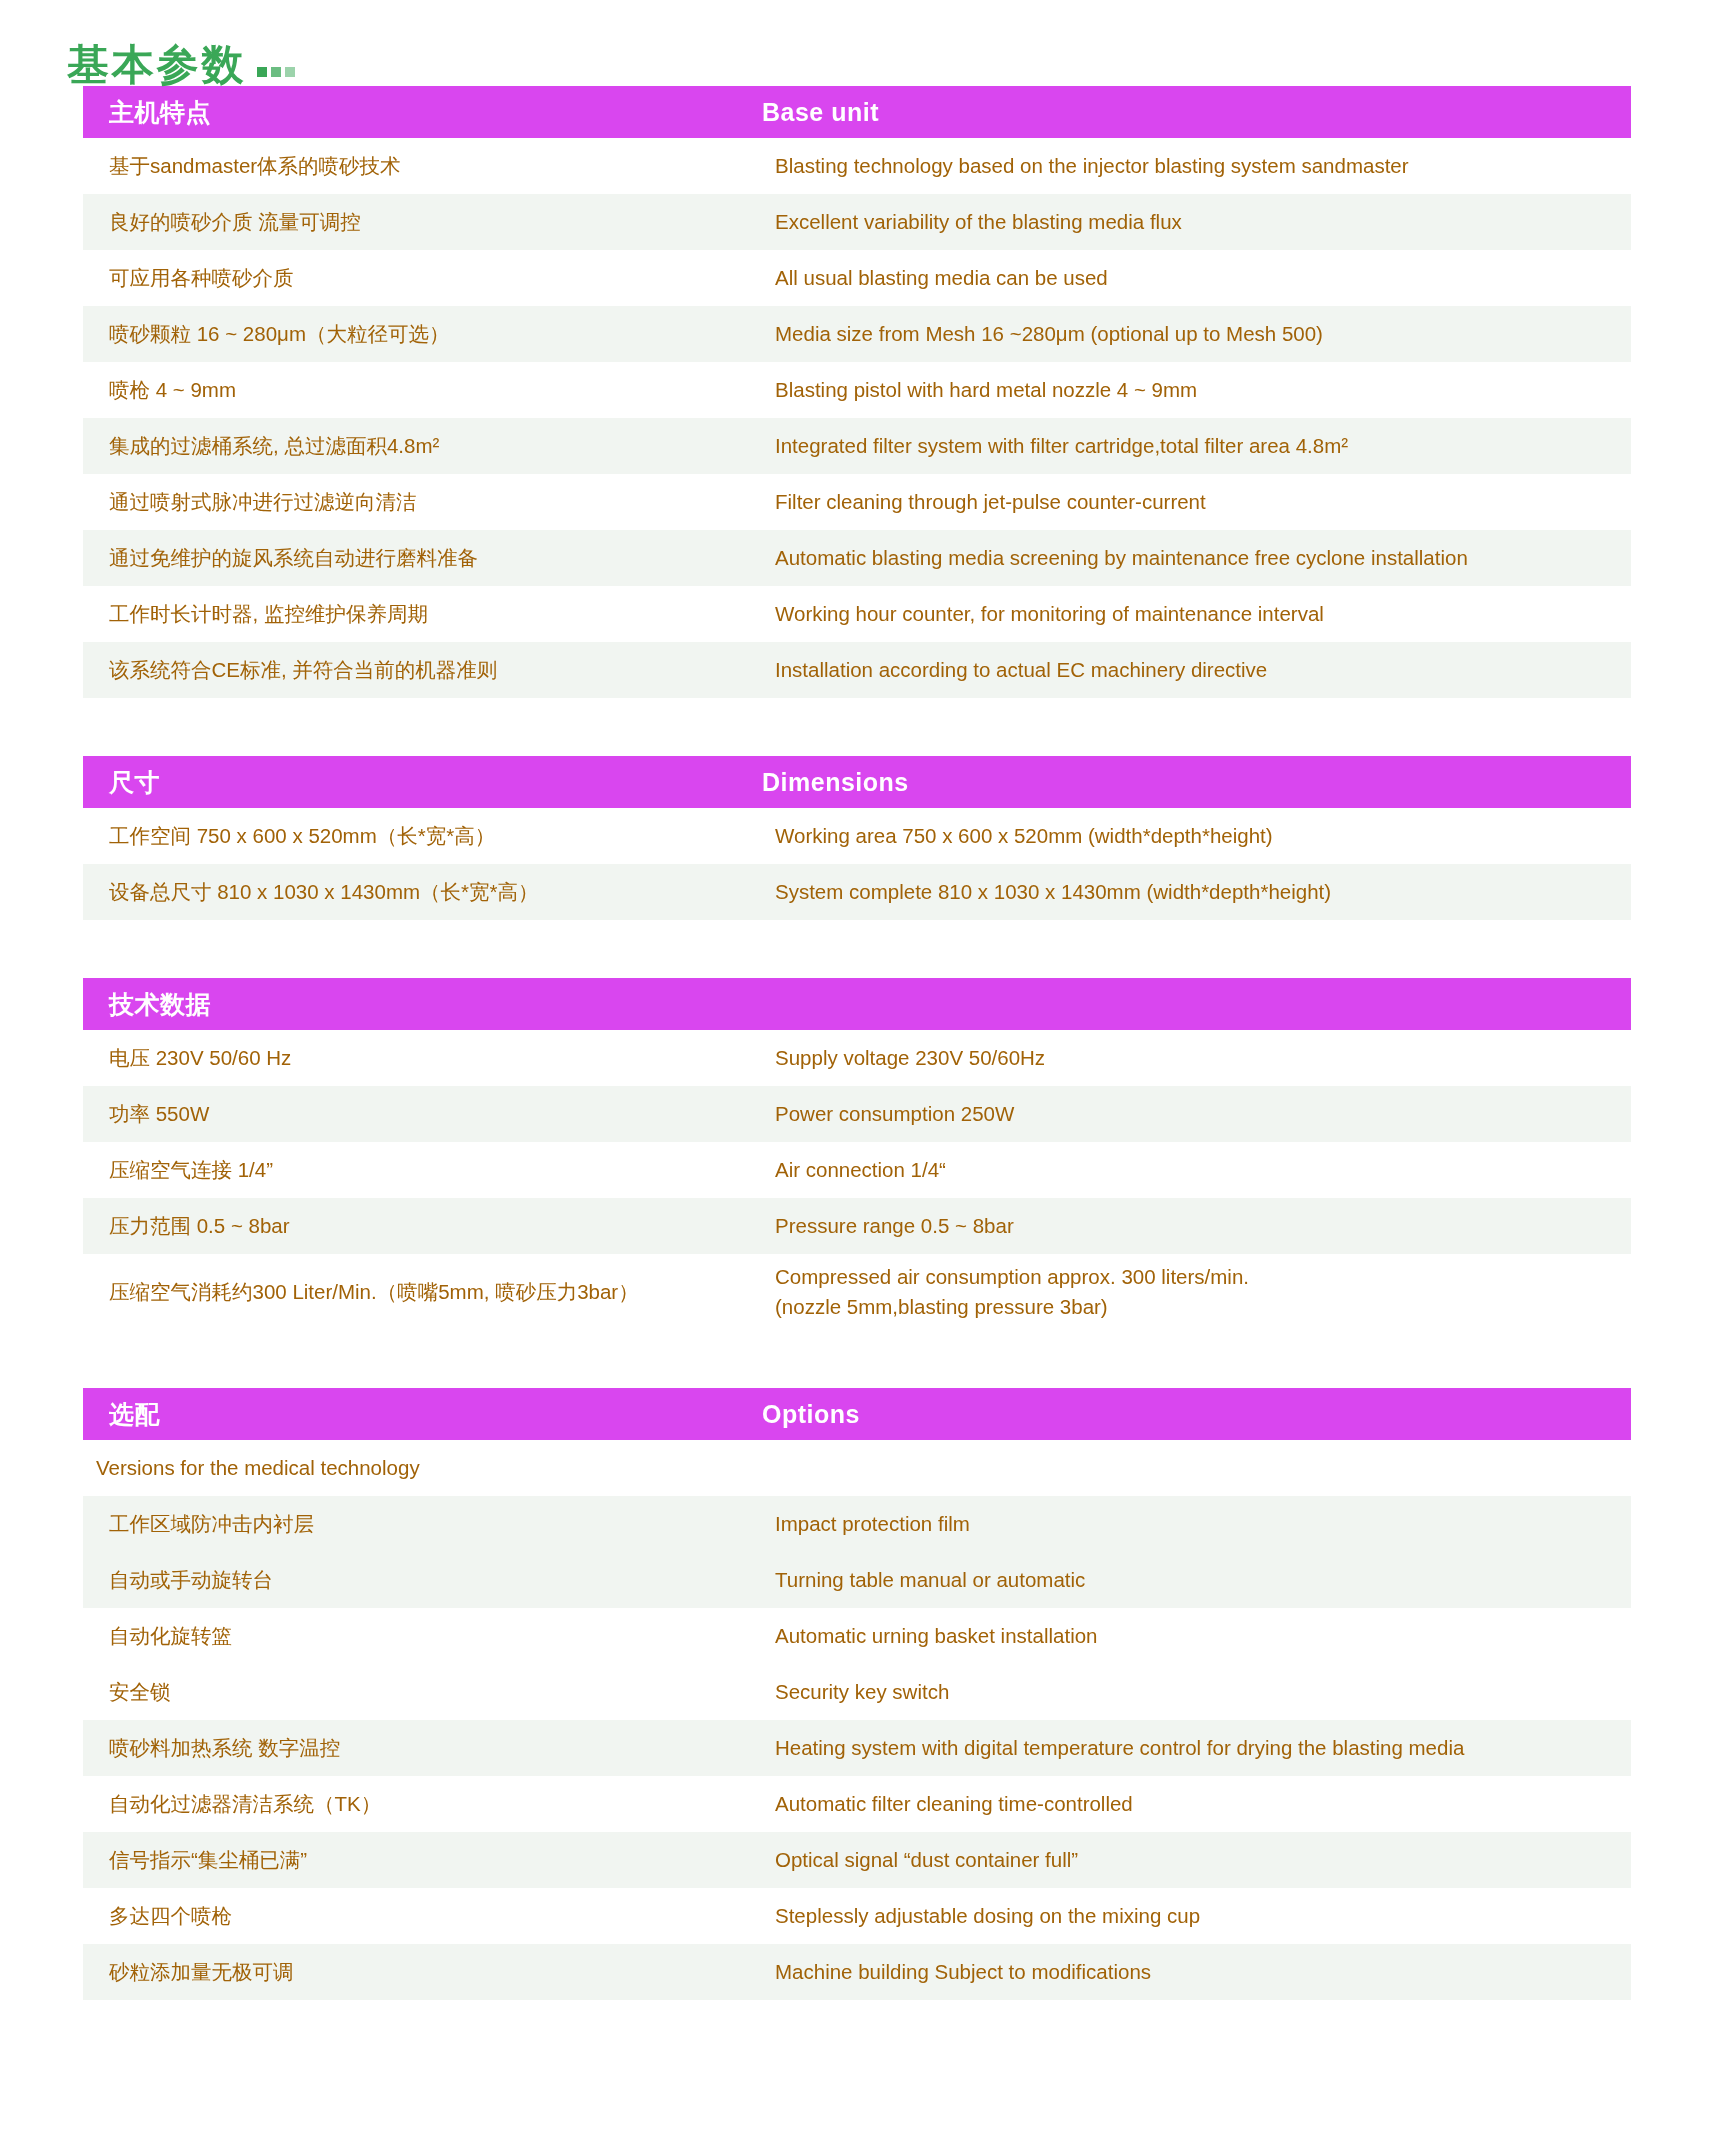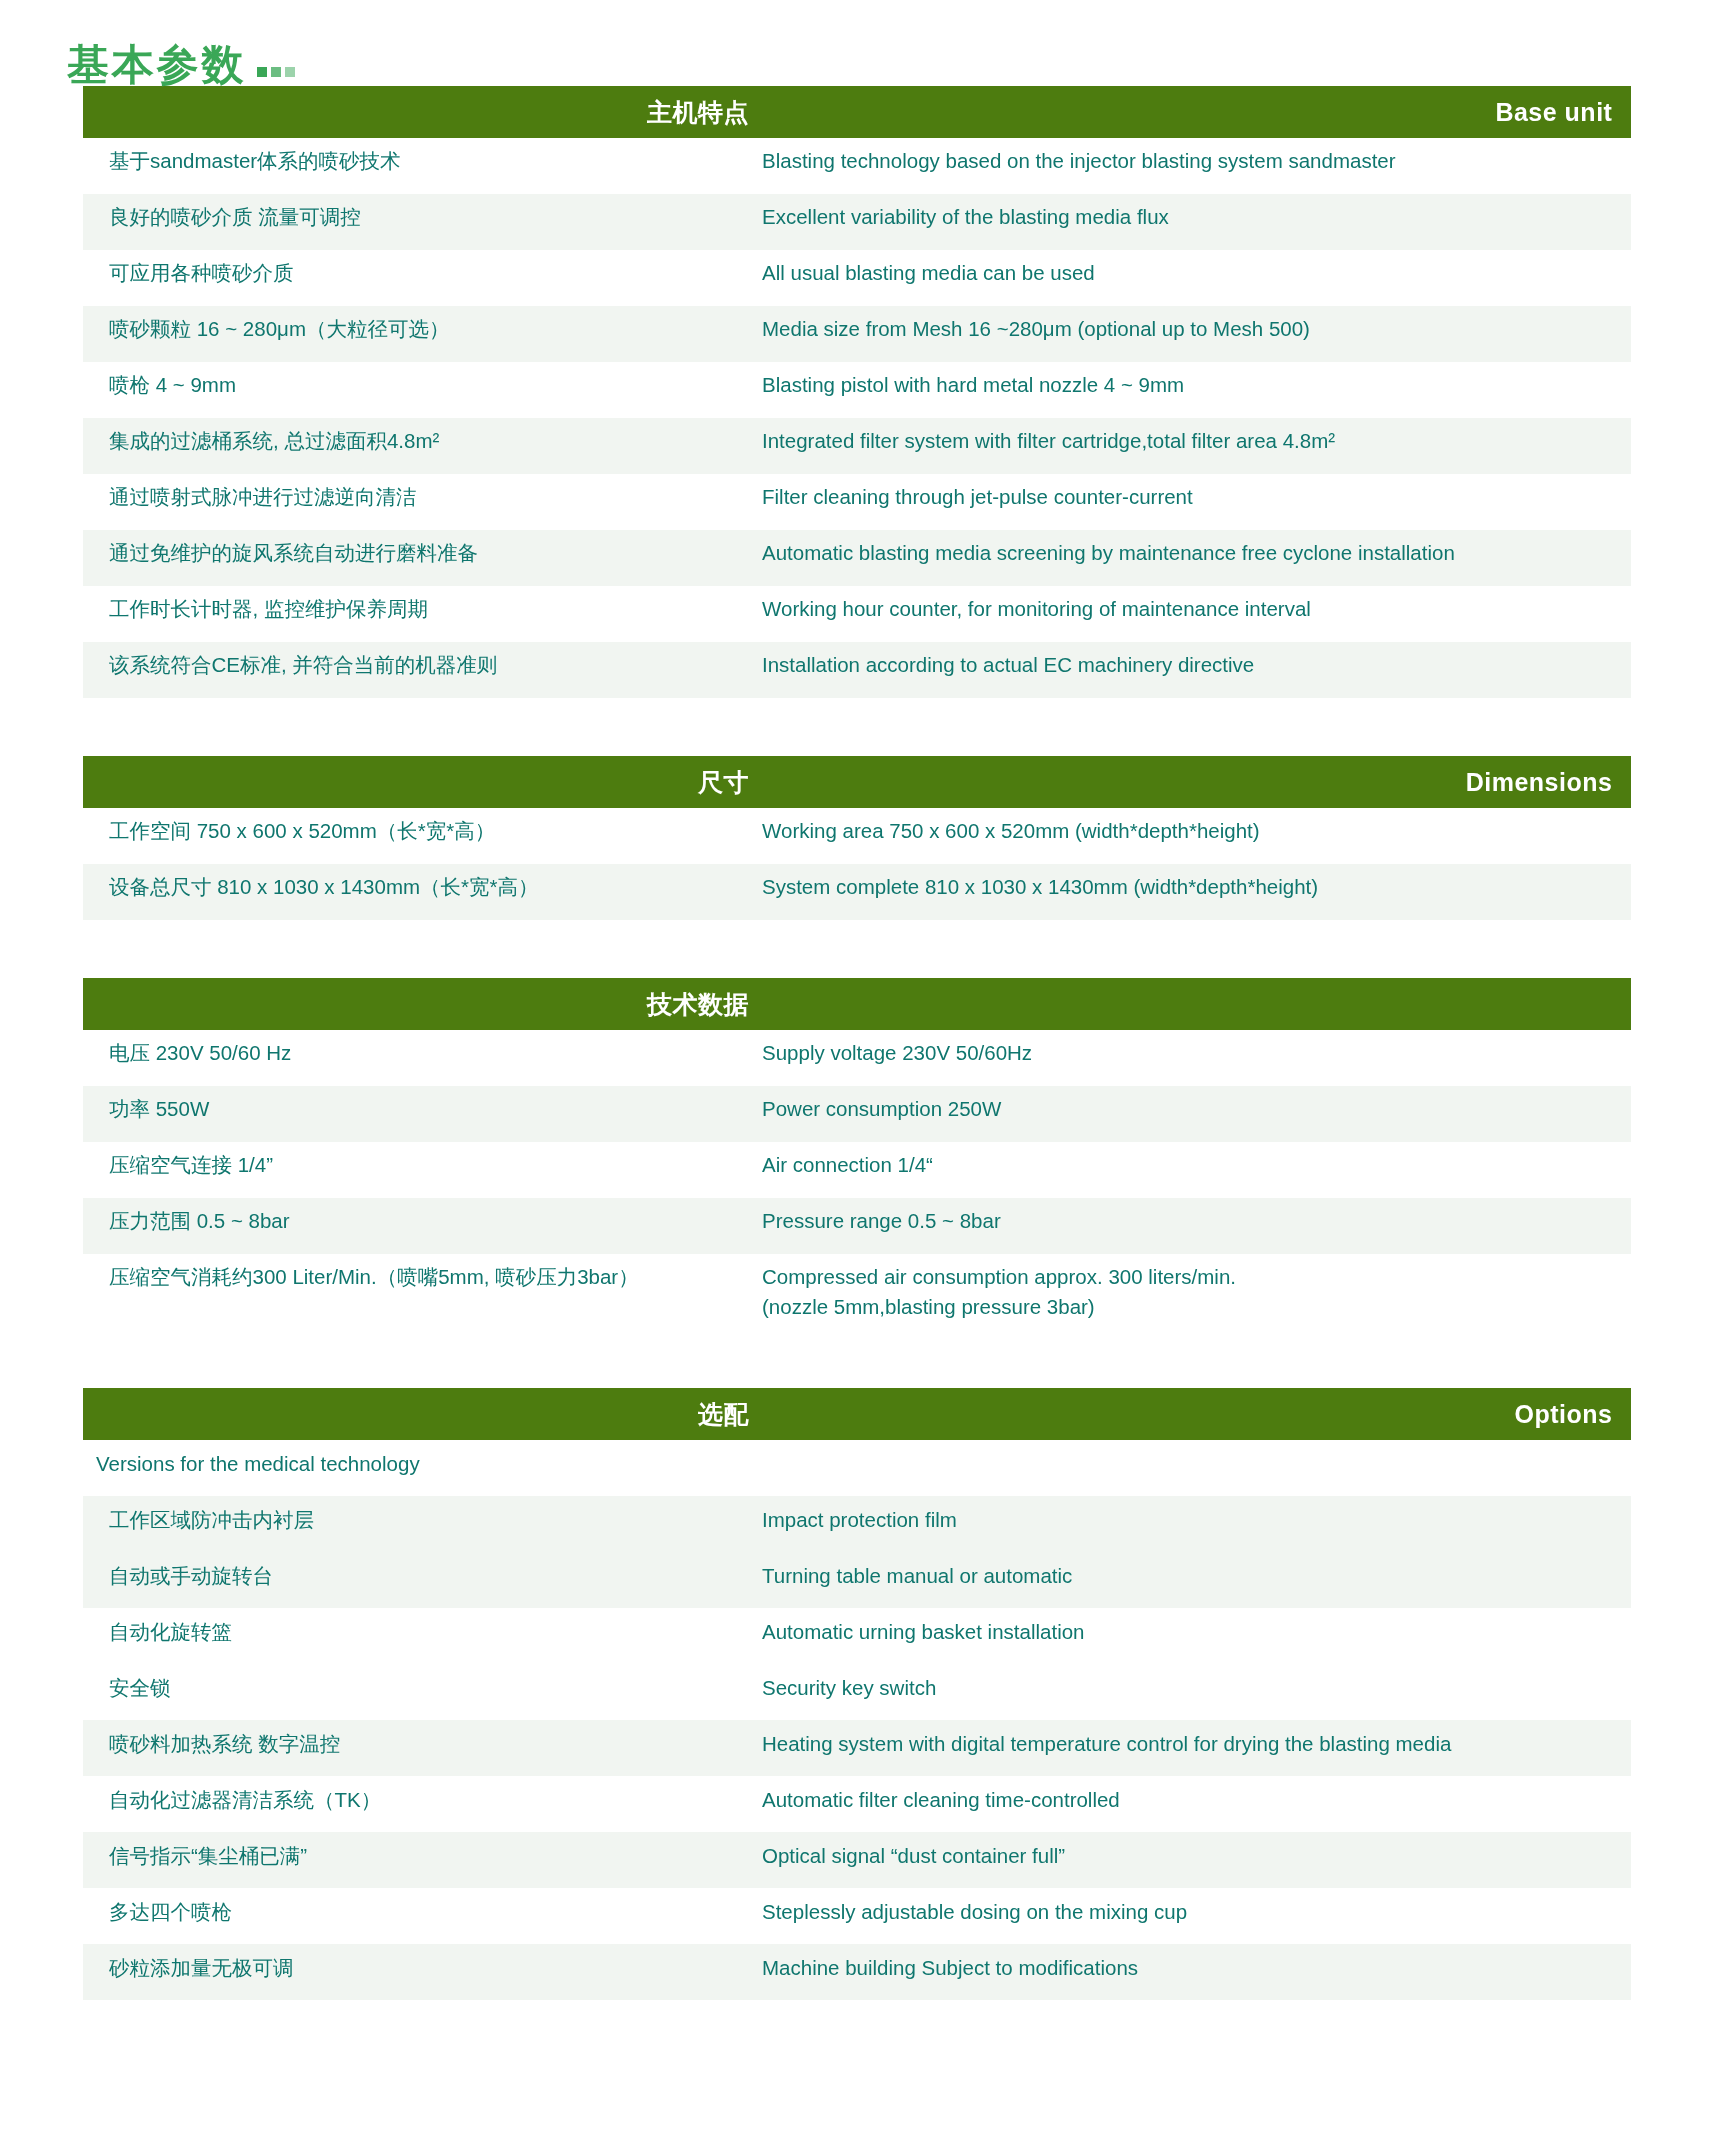--- a/index.html
+++ b/index.html
@@ -53,25 +53,24 @@
 
   
   .table-block {
     margin: 0 auto 58px auto;
     width: 1548px;
   }
   .table-block:last-child { margin-bottom: 0; }
 
   .t-head {
     display: flex;
-    background: #4d7c0f;
+    background: #d946ef;
     color: #ffffff;
     height: 52px;
     align-items: center;
-    text-align: right;
   }
   .t-head .cell {
     font-size: 25px;
     font-weight: bold;
     letter-spacing: 0.5px;
   }
   .cell-l {
     width: 666px;
     flex: 0 0 666px;
     box-sizing: border-box;
@@ -79,25 +78,26 @@
   }
   .cell-r {
     flex: 1 1 auto;
     box-sizing: border-box;
     padding-left: 13px;
     padding-right: 18.6px;
   }
 
   .t-row {
     display: flex;
-    align-items: flex-start;
+    align-items: center;
     min-height: 56px;
     font-size: 20.5px;
-    color: #0f766e;
+    color: #a16207;
     line-height: 1.45;
+    gap: 13px;
   }
   .t-row.odd  { background: #ffffff; }
   .t-row.even { background: #f1f5f1; }
   .t-row .cell-l { padding-top: 8.4px; padding-bottom: 8.4px; }
   .t-row .cell-r { padding-top: 8.4px; padding-bottom: 8.4px; }
   .t-row .sub { display: block; }
 </style>
 </head>
 <body>
 

